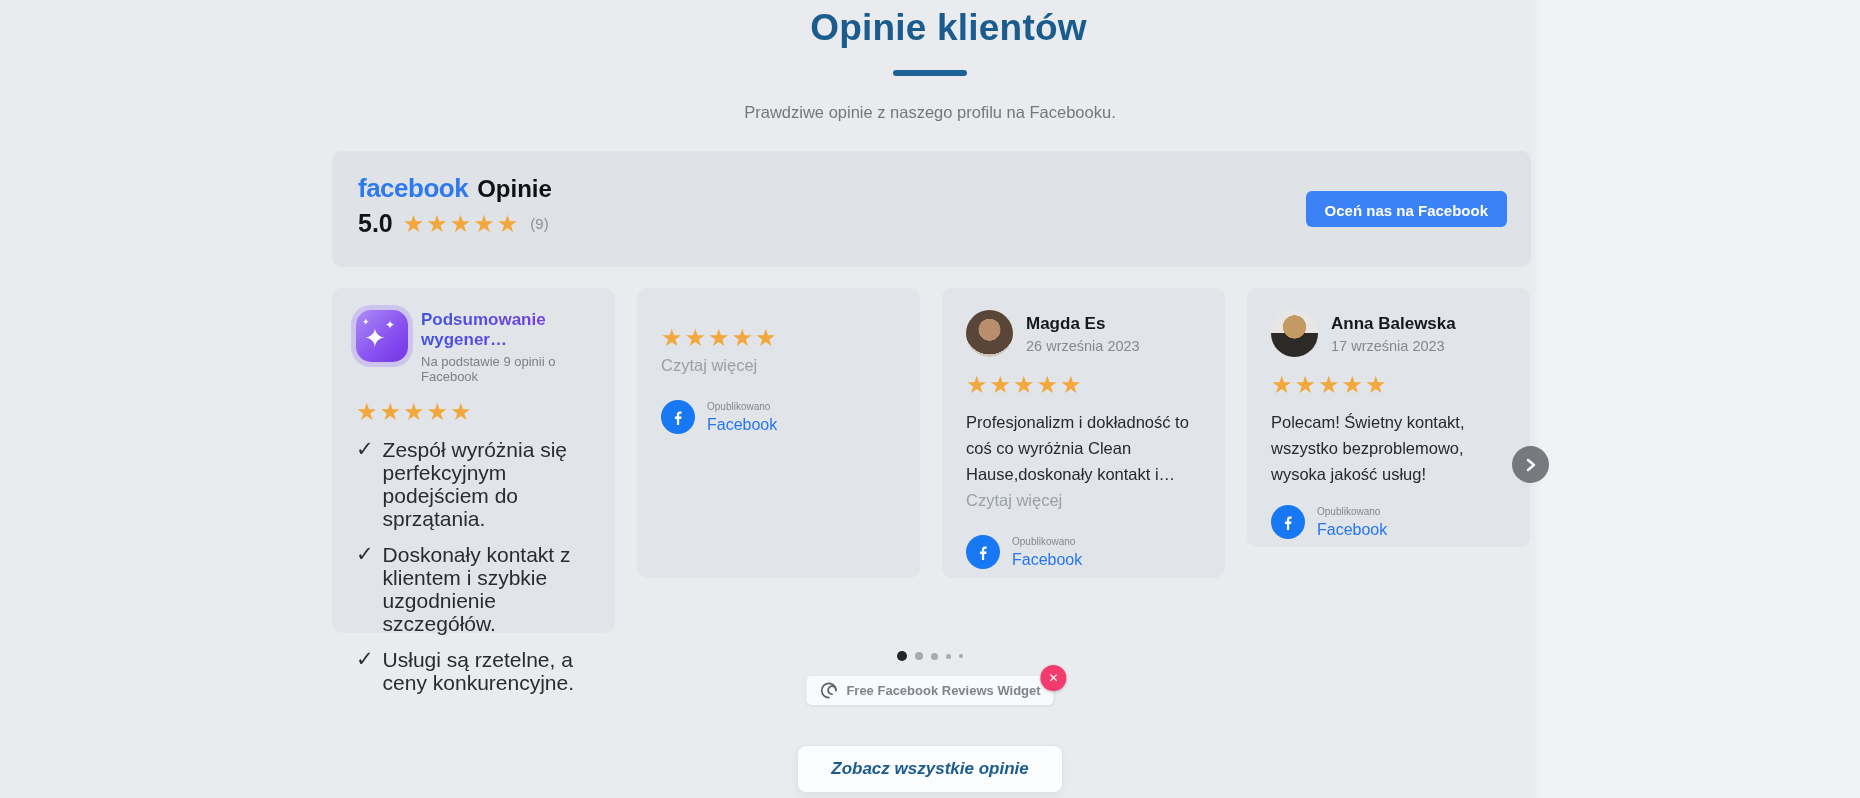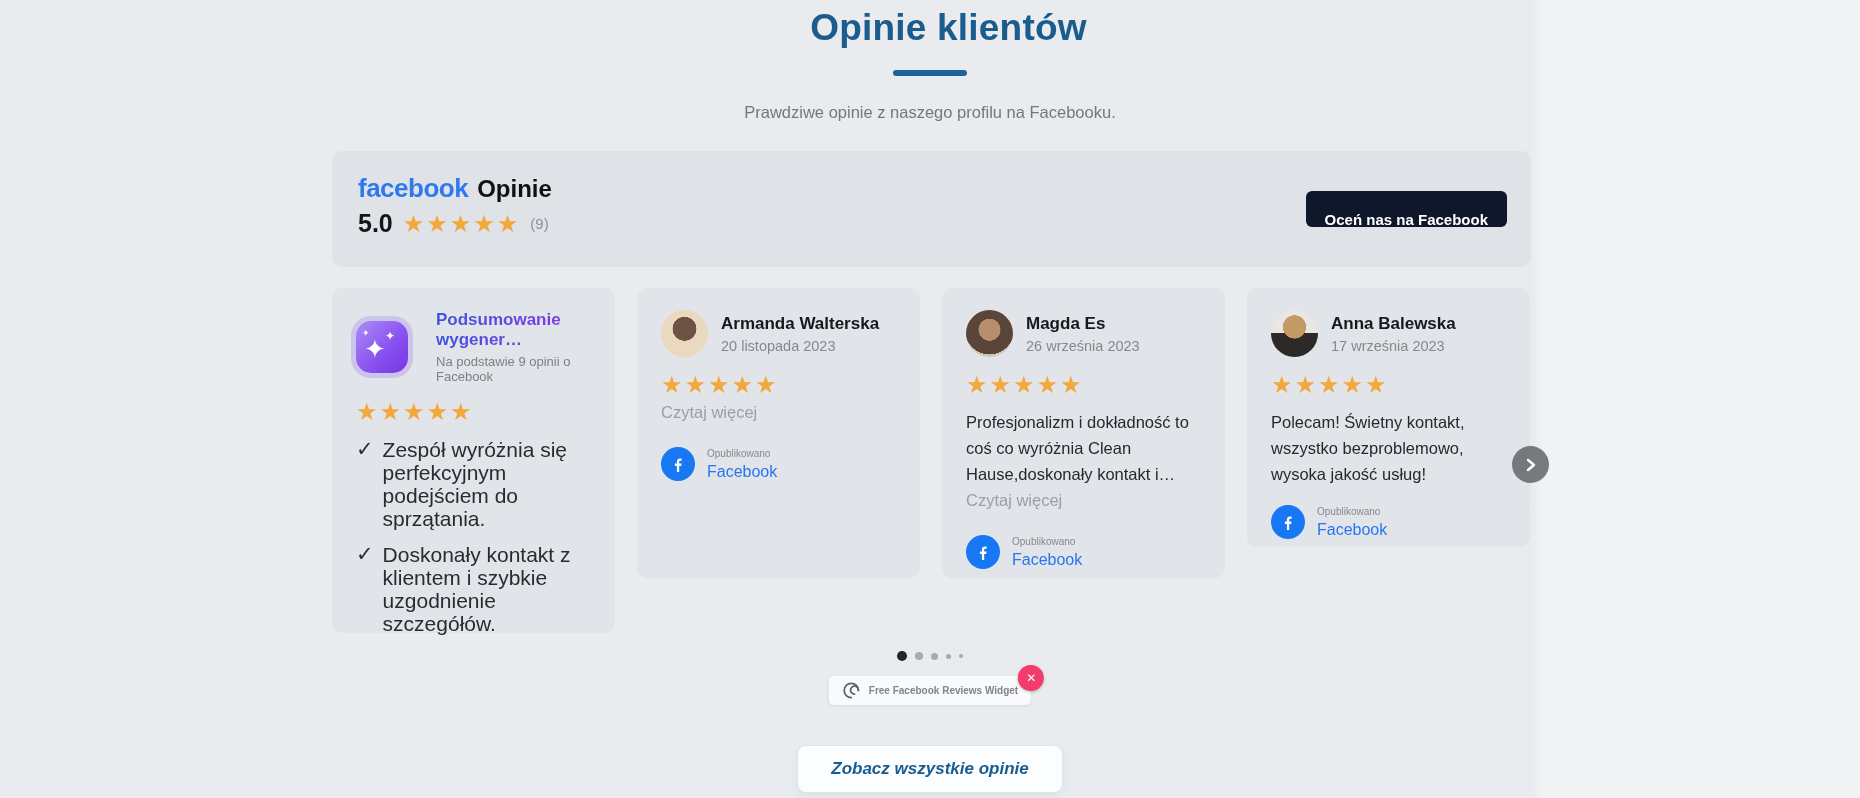--- a/index.html
+++ b/index.html
@@ -18,33 +18,33 @@
   .widget-header{position:absolute;left:332px;top:151px;width:1199px;height:116px;background:#dfe2e6;border-radius:10px;}
   .wh-left{position:absolute;left:26px;top:22px;}
   .brand-row{display:flex;align-items:baseline;gap:9px;}
   .fb-wordmark{font-size:26px;font-weight:bold;color:#2e79f1;letter-spacing:-.5px;}
   .wh-title{font-size:24px;font-weight:bold;color:#0f1215;}
   .rating-row{display:flex;align-items:center;gap:10px;margin-top:5px;}
   .rating-value{font-size:25px;font-weight:bold;color:#111418;}
   .stars{color:#f2a83c;letter-spacing:2px;white-space:nowrap;}
   .rating-stars{font-size:24px;}
   .review-count{font-size:15px;color:#8d9196;}
-  .cta-button{position:absolute;right:24px;top:40px;height:36px;padding:11px 19px;background:#0f172a;color:#fff;
+  .cta-button{position:absolute;right:24px;top:40px;height:36px;padding:2px 19px;background:#3b82f6;color:#fff;
     font-size:15px;font-weight:bold;border:none;border-radius:6px;line-height:36px;cursor:pointer;
     font-family:"Liberation Sans","DejaVu Sans",sans-serif;}
 
   
   .cards{position:absolute;left:332px;top:288px;display:flex;gap:22px;align-items:flex-start;}
   .card{width:283px;background:#e1e4e8;border-radius:10px;padding:22px 24px;box-sizing:border-box;}
   .card.summary{height:345px;}
   .card.h290{height:290px;}
   .card.h259{height:259px;}
 
   
-  .sum-head{display:flex;gap:28px;align-items:center;}
+  .sum-head{display:flex;gap:13px;}
   .ai-icon{width:52px;height:52px;border-radius:15px;flex:none;position:relative;
     background:linear-gradient(135deg,#ab8df8,#8a53f0 55%,#7534e6);
     box-shadow:0 0 0 5px rgba(156,124,246,.30);}
   .sparkle{position:absolute;color:#fff;font-family:"DejaVu Sans",sans-serif;line-height:1;}
   .sparkle::before{content:"✦";}
   .sp1{left:8px;top:15px;font-size:26px;}
   .sp2{left:29px;top:9px;font-size:12px;}
   .sp3{left:6px;top:8px;font-size:9px;}
   .ai-title{font-size:17px;font-weight:bold;
     background:linear-gradient(90deg,#3f54df,#8b36e8);
@@ -80,21 +80,21 @@
   .dot.d1{width:10px;height:10px;background:#232629;}
   .dot.d2{width:8px;height:8px;}
   .dot.d3{width:7px;height:7px;}
   .dot.d4{width:5px;height:5px;}
   .dot.d5{width:4.5px;height:4.5px;}
 
   
   .badge-wrap{position:absolute;top:676px;left:50%;transform:translateX(-50%);}
   .badge{display:flex;align-items:center;gap:8px;background:rgba(250,251,252,.94);border-radius:5px;
     padding:5px 13px;box-shadow:0 1px 3px rgba(0,0,0,.08);cursor:pointer;}
-  .badge-label{font-size:10px;font-weight:bold;color:#7f858c;white-space:nowrap;}
+  .badge-label{font-size:13px;font-weight:bold;color:#7f858c;white-space:nowrap;}
   .badge-close{position:absolute;right:-13px;top:-11px;width:26px;height:26px;border-radius:50%;
     background:#f43b6e;color:#fff;display:flex;align-items:center;justify-content:center;
     font-size:12px;font-family:"DejaVu Sans",sans-serif;box-shadow:0 1px 3px rgba(0,0,0,.25);cursor:pointer;}
   .badge-close::before{content:"✕";}
 
   
   .see-all{position:absolute;left:797px;top:745px;width:266px;height:48px;box-sizing:border-box;
     background:#fcfdfe;border:1px solid #e0e4e8;border-radius:9px;box-shadow:0 3px 8px rgba(0,0,0,.05);
     font-size:17px;font-weight:bold;color:#1a5c90;display:flex;align-items:center;justify-content:center;cursor:pointer;
     font-family:"Liberation Sans","DejaVu Sans",sans-serif;font-style:italic;}
@@ -140,31 +140,28 @@
       <div class="stars card-stars">★★★★★</div>
       <div class="bullets">
         <div class="bullet">
           <span class="check-icon"></span>
           <span>Zespół wyróżnia się perfekcyjnym podejściem do sprzątania.</span>
         </div>
         <div class="bullet">
           <span class="check-icon"></span>
           <span>Doskonały kontakt z klientem i szybkie uzgodnienie szczegółów.</span>
         </div>
+        <div class="bullet">
+          <span class="check-icon"></span>
+          <span>Usługi są rzetelne, a ceny konkurencyjne.</span>
+        </div>
       </div>
     </div>
 
     <div class="card h290">
-      <div class="rev-head">
-        <div class="avatar av0"></div>
-        <div>
-          <div class="rev-name">Armanda Walterska</div>
-          <div class="rev-date">20 listopada 2023</div>
-        </div>
-      </div>
       <div class="stars card-stars">★★★★★</div>
       <div class="read-more">Czytaj więcej</div>
       <div class="rev-footer">
         <div class="fb-circle">
           <svg width="20" height="20" viewBox="0 0 24 24">
               <path fill="#ffffff" d="M13.4 21.5v-7.1h2.4l.45-2.95H13.4V9.5c0-.86.3-1.5 1.56-1.5h1.38V5.4c-.3-.04-1.16-.12-2.1-.12-2.1 0-3.54 1.28-3.54 3.64v2.53H8.3v2.95h2.4v7.1z"></path>
             </svg>
         </div>
         <div>
           <div class="pub-label">Opublikowano</div>

